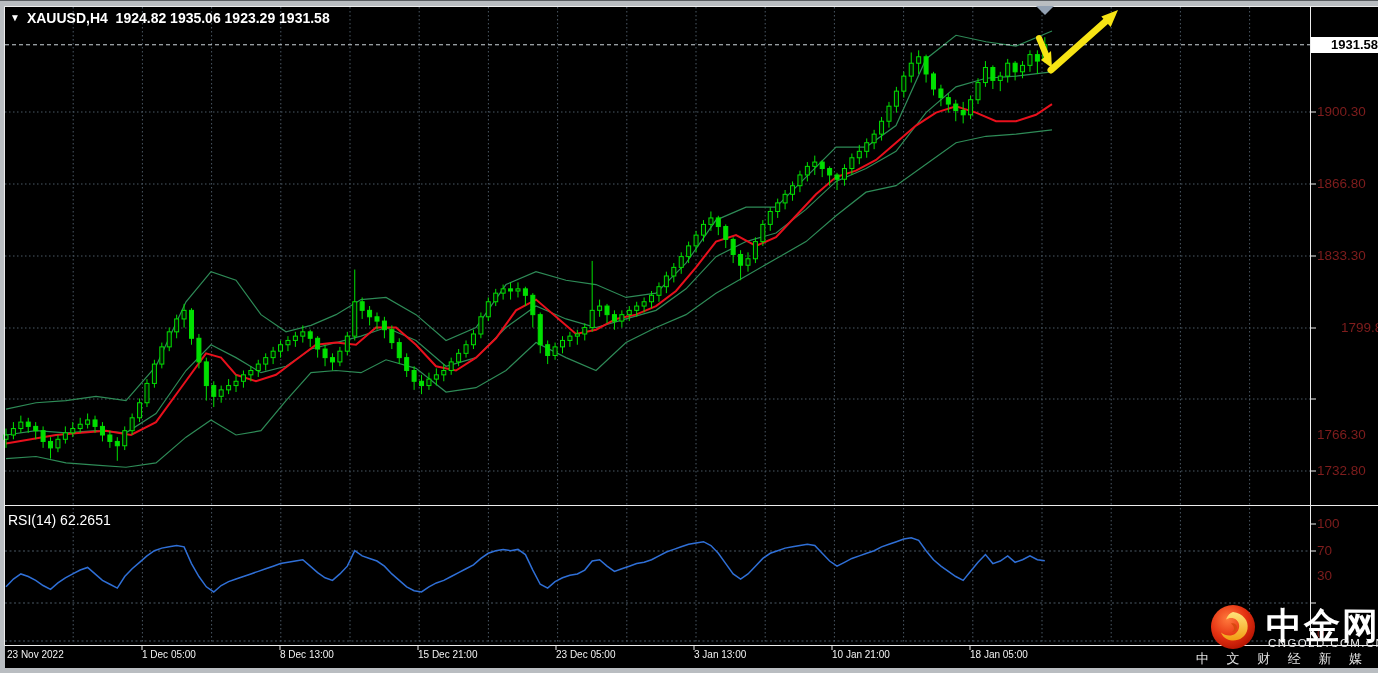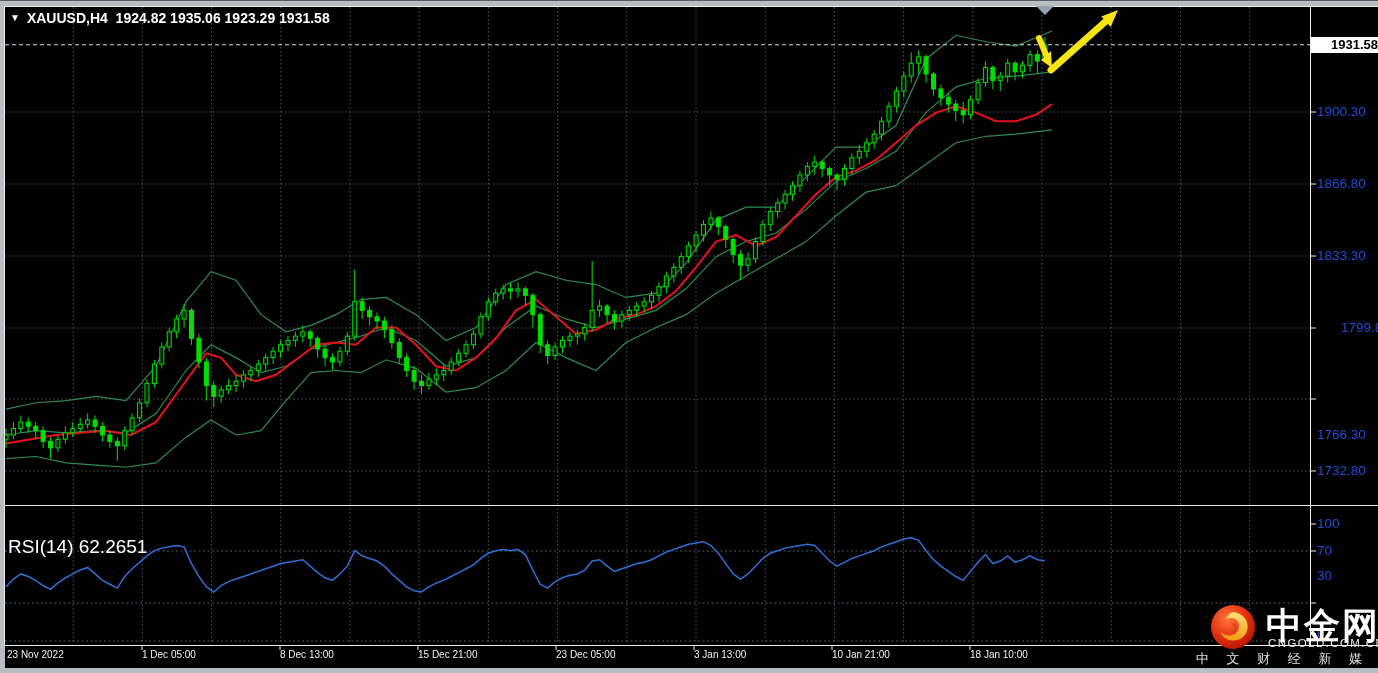--- a/index.html
+++ b/index.html
@@ -8,22 +8,22 @@
   #stage:before{content:"";position:absolute;left:0;top:0;width:1378px;height:1px;background:#5a5e62;}
   .black{position:absolute;background:#000;}
   #plot-main{left:5px;top:7px;width:1306px;height:499px;}
   #plot-rsi{left:5px;top:506px;width:1306px;height:139px;}
   #axis-right{left:1311px;top:7px;width:67px;height:638px;}
   #axis-time{left:5px;top:645px;width:1373px;height:23px;}
   svg{position:absolute;left:0;top:0;}
   .title-bar{position:absolute;left:10px;top:10px;color:#fff;font-size:14px;font-weight:bold;
     white-space:pre;z-index:5;}
   .title-bar .tri{font-size:10px;vertical-align:2px;margin-right:7px;}
-  .rsi-title{position:absolute;left:8px;top:536px;color:#fff;font-size:19px;z-index:5;}
-  .px-label{position:absolute;left:1317px;color:#1d4ed8;font-size:13.5px;line-height:14px;
+  .rsi-title{position:absolute;left:8px;top:512px;color:#fff;font-size:14px;z-index:5;}
+  .px-label{position:absolute;left:1317px;color:#7f1d1d;font-size:13.5px;line-height:14px;
     transform:translateY(-50%);z-index:4;}
   .cur-price{position:absolute;left:1311px;top:37px;width:61px;height:16px;background:#fff;
     color:#000;font-size:13px;font-weight:bold;line-height:16px;padding-left:20px;z-index:6;}
   .t-label{position:absolute;top:649px;color:#f2f2f2;font-size:10px;z-index:4;white-space:nowrap;}
   #logo{position:absolute;left:1190px;top:598px;width:188px;height:70px;z-index:8;}
   #logo .cjk{position:absolute;left:76px;top:4px;font-size:36px;font-weight:bold;color:#fff;
     letter-spacing:2px;white-space:nowrap;}
   #logo .dom{position:absolute;left:78px;top:39px;font-size:11.5px;color:#eee;letter-spacing:1.4px;}
   #logo .tag{position:absolute;left:6px;top:52px;font-size:13px;color:#e2e2e2;letter-spacing:7px;white-space:nowrap;}
 </style>
@@ -437,21 +437,21 @@
     <div class="px-label" style="top: 551px;">70</div>
     <div class="px-label" style="top: 576px;">30</div>
     <div class="px-label" style="top: 634px;">0</div>
     <div class="t-label" style="left: 7px;">23 Nov 2022</div>
     <div class="t-label" style="left: 142px;">1 Dec 05:00</div>
     <div class="t-label" style="left: 280px;">8 Dec 13:00</div>
     <div class="t-label" style="left: 418px;">15 Dec 21:00</div>
     <div class="t-label" style="left: 556px;">23 Dec 05:00</div>
     <div class="t-label" style="left: 694px;">3 Jan 13:00</div>
     <div class="t-label" style="left: 832px;">10 Jan 21:00</div>
-    <div class="t-label" style="left: 970px;">18 Jan 10:00</div>
+    <div class="t-label" style="left: 970px;">18 Jan 05:00</div>
     <div id="logo">
     <svg width="66" height="66" style="left:16px;top:2px">
       <defs>
         <radialGradient id="rg" cx="38%" cy="32%" r="75%">
           <stop offset="0%" stop-color="#ff7a3c"></stop>
             <stop offset="55%" stop-color="#e53212"></stop>
           <stop offset="100%" stop-color="#b01000"></stop>
         </radialGradient>
         <linearGradient id="gg" x1="0" y1="0" x2="0" y2="1">
           <stop offset="0%" stop-color="#ffe27a"></stop>

